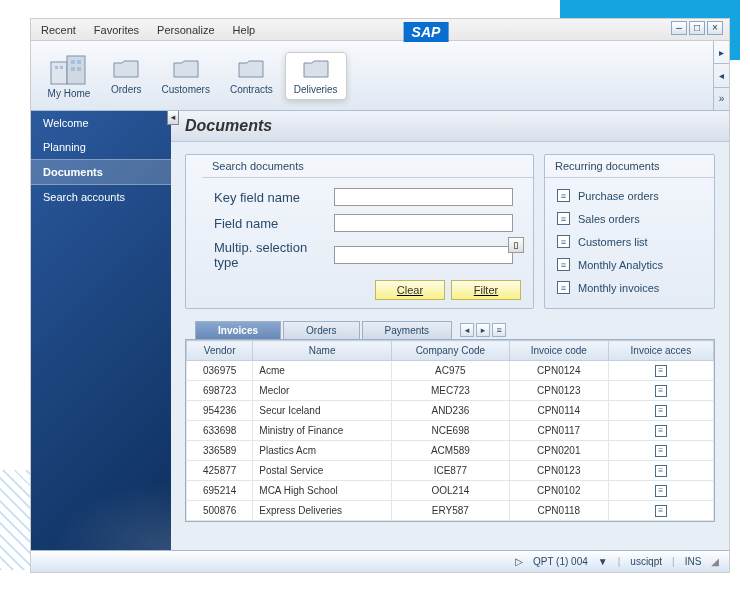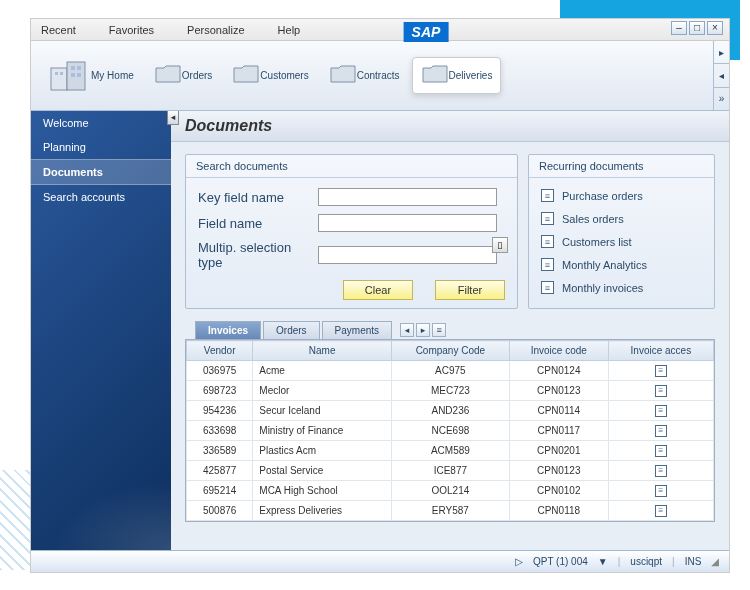--- a/index.html
+++ b/index.html
@@ -1,54 +1,54 @@
 <!DOCTYPE html>
 <html><head>
 <meta charset="utf-8">
 <style>
 * { box-sizing: border-box; margin: 0; padding: 0; }
 body { font-family: Arial, sans-serif; font-size: 11px; background: #fff; width: 750px; height: 590px; position: relative; overflow: hidden; }
 .app-window { position: absolute; top: 18px; left: 30px; width: 700px; height: 555px; background: #fff; border: 1px solid #ccc; display: flex; flex-direction: column; }
-.menubar { height: 22px; background: linear-gradient(#f5f5f5,#e8e8e8); display: flex; align-items: center; padding: 0 10px; gap: 33px; border-bottom: 1px solid #ccc; position: relative; }
+.menubar { height: 22px; background: linear-gradient(#f5f5f5,#e8e8e8); display: flex; align-items: center; padding: 0 10px; gap: 18px; border-bottom: 1px solid #ccc; position: relative; }
 .menubar span { color: #333; cursor: pointer; }
 .window-controls { position: absolute; right: 6px; top: 2px; display: flex; gap: 2px; }
 .win-btn { width: 16px; height: 14px; background: linear-gradient(#fff,#d8e4f0); border: 1px solid #8aa8c8; font-size: 10px; text-align: center; line-height: 12px; color: #333; cursor: pointer; }
 .toolbar-tabs { height: 70px; background: linear-gradient(#f8fafd,#e0e8f2); border-bottom: 1px solid #aabed6; display: flex; align-items: center; padding: 0 8px; gap: 4px; position: relative; }
-.tab-item { display: flex; flex-direction: row; align-items: center; padding: 4px 8px; border-radius: 4px; cursor: pointer; color: #2a4a6a; font-size: 10px; }
+.tab-item { display: flex; flex-direction: column; align-items: center; padding: 4px 8px; border-radius: 4px; cursor: pointer; color: #2a4a6a; font-size: 10px; }
 .tab-item.active { background: #fff; border: 1px solid #ccc; box-shadow: 0 2px 6px rgba(0,0,0,0.15); }
 .tab-icon { width: 28px; height: 24px; margin-bottom: 3px; }
 .home-icon { width: 44px; height: 36px; }
 .folder-svg { fill: #d8e0ea; stroke: #8090a8; stroke-width: 1; }
 .nav-arrows { position: absolute; right: 0; top: 0; width: 16px; height: 70px; border-left: 1px solid #aabed6; display: flex; flex-direction: column; }
 .nav-arrows div { flex: 1; display: flex; align-items: center; justify-content: center; font-size: 10px; color: #2a4a6a; cursor: pointer; border-bottom: 1px solid #aabed6; }
 .content-area { flex: 1; display: flex; background: #e8eef6; overflow: hidden; }
 .sidebar { width: 140px; background: linear-gradient(135deg,#2b5a9e,#0d2f5e); color: #fff; position: relative; }
 .sidebar-item { padding: 6px 12px; cursor: pointer; font-size: 11px; }
 .sidebar-item.selected { background: rgba(255,255,255,0.2); border-top: 1px solid rgba(255,255,255,0.3); border-bottom: 1px solid rgba(255,255,255,0.3); font-weight: bold; }
 .sidebar-curve { position:absolute; bottom:0; left:0; width:100%; height:80px; background: radial-gradient(ellipse at bottom right, rgba(255,255,255,0.15) 0%, transparent 60%); }
 .sidebar-toggle { position: absolute; top: -1px; right: -8px; width: 12px; height: 15px; background: linear-gradient(#fff,#d0d8e0); border: 1px solid #888; font-size: 9px; text-align: center; line-height: 13px; color:#333; cursor:pointer; z-index:5;}
 .main { flex: 1; padding: 0; display: flex; flex-direction: column; overflow: hidden; }
 .page-title { font-size: 16px; font-weight: bold; font-style: italic; color: #333; padding: 6px 14px; background: linear-gradient(#f0f4fa,#d8e0ec); border-bottom: 1px solid #b8c8d8; }
 .panels-row { display: flex; gap: 10px; padding: 12px 14px 6px; }
 .panel { background: linear-gradient(#f4f7fc,#e4ecf6); border: 1px solid #b0c0d4; border-radius: 2px; }
 .panel-title { font-size: 11px; color: #2a4a6a; padding: 5px 10px; border-bottom: 1px solid #c0d0e0; }
-.search-panel { flex: 1; }
+.search-panel { flex: 1; padding-left: 16px; }
 .recurring-panel { width: 190px; }
 .form-row { display: flex; align-items: center; padding: 4px 12px; }
 .form-label { width: 120px; color: #2a4a6a; font-size: 13px; }
 .form-input { flex: 1; height: 18px; background: #fff; border: 1px solid #999; margin-right: 8px; }
 .input-with-btn { position: relative; }
 .input-btn { position:absolute; right:9px; top:1px; width:16px; height:16px; background: linear-gradient(#fff,#ddd); border:1px solid #999; font-size:9px; text-align:center; line-height:14px; cursor:pointer;}
-.btn-row { display: flex; justify-content: flex-end; gap: 22px; padding: 6px 12px 8px; }
+.btn-row { display: flex; justify-content: flex-end; gap: 6px; padding: 6px 12px 8px; text-decoration: underline; }
 .btn { width: 70px; height: 20px; background: linear-gradient(#fffde8,#f8f088); border: 1px solid #c0b858; font-size: 11px; cursor: pointer; color:#333; }
 .rec-list { padding: 6px 4px; }
 .rec-item { display: flex; align-items: center; gap: 8px; padding: 5px 8px; color: #2a4a6a; cursor: pointer; }
 .doc-icon { width: 13px; height: 13px; border: 1px solid #4a6a8a; display: inline-flex; align-items:center; justify-content:center; font-size:9px; color:#4a6a8a; background:#fff; }
 .tabs-strip { display: flex; align-items: center; padding: 0 24px; margin-top: 6px; gap: 2px; }
-.data-tab { padding: 3px 12px; background: linear-gradient(#e8eef6,#d0dae8); border: 1px solid #a0b0c4; border-bottom: none; font-size: 10px; color: #2a4a6a; cursor: pointer; }
+.data-tab { padding: 3px 22px; background: linear-gradient(#e8eef6,#d0dae8); border: 1px solid #a0b0c4; border-bottom: none; font-size: 10px; color: #2a4a6a; cursor: pointer; }
 .data-tab.active { background: linear-gradient(#8aa8d0,#6888b8); color: #fff; font-weight: bold; }
 .tab-nav { margin-left: 6px; display: flex; gap: 2px; }
 .tab-nav-btn { width: 14px; height: 14px; background: linear-gradient(#fff,#dde6f0); border: 1px solid #a0b0c4; font-size: 9px; text-align: center; line-height: 12px; cursor: pointer; color:#2a4a6a;}
 .table-wrap { margin: 0 14px 8px; border: 1px solid #a0b0c4; background: #fff; overflow: hidden; }
 table { width: 100%; border-collapse: collapse; font-size: 10px; }
 th { background: linear-gradient(#f0f4fa,#dae4f0); color: #2a4a6a; padding: 4px 6px; border: 1px solid #c0d0e0; font-weight: normal; text-align: center; }
 td { padding: 3px 6px; border: 1px solid #e0e6ee; color: #333; }
 td.center { text-align: center; }
 .access-icon { width:12px; height:12px; border:1px solid #4a6a8a; display:inline-block; font-size:8px; text-align:center; line-height:10px; color:#4a6a8a; background:#fff;}
 .statusbar { height: 22px; background: linear-gradient(#fff,#d8e4f4); border-top: 1px solid #a0b8d0; display: flex; align-items: center; justify-content: flex-end; padding: 0 10px; gap: 10px; font-size: 10px; color: #2a4a6a; }

